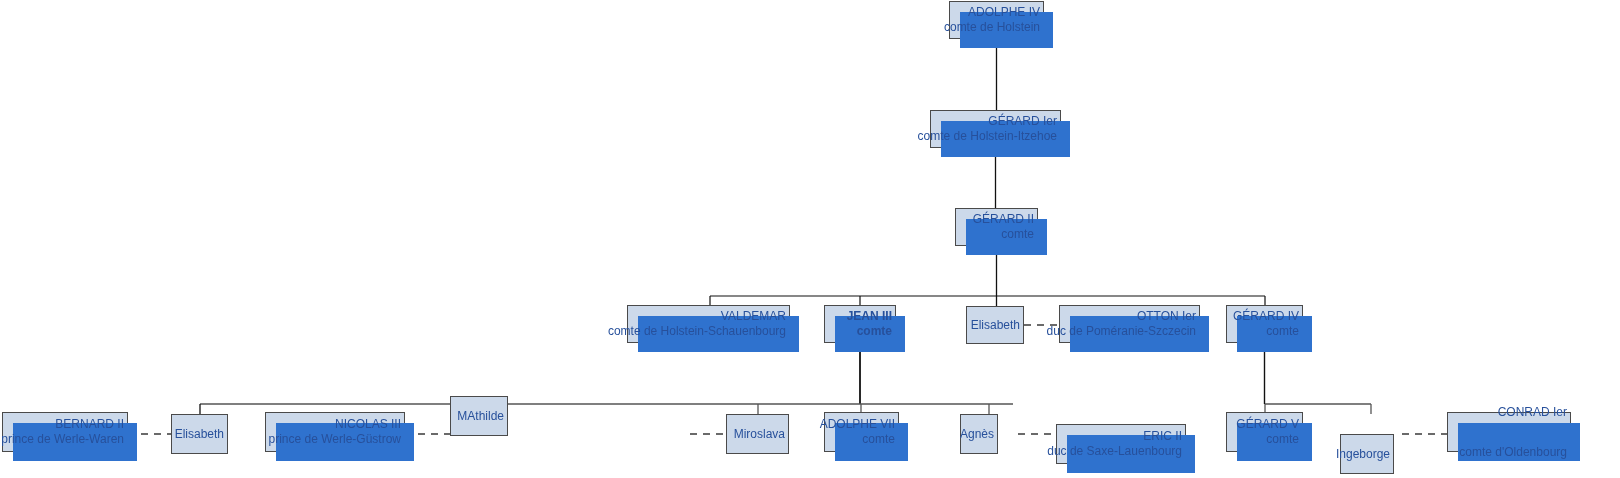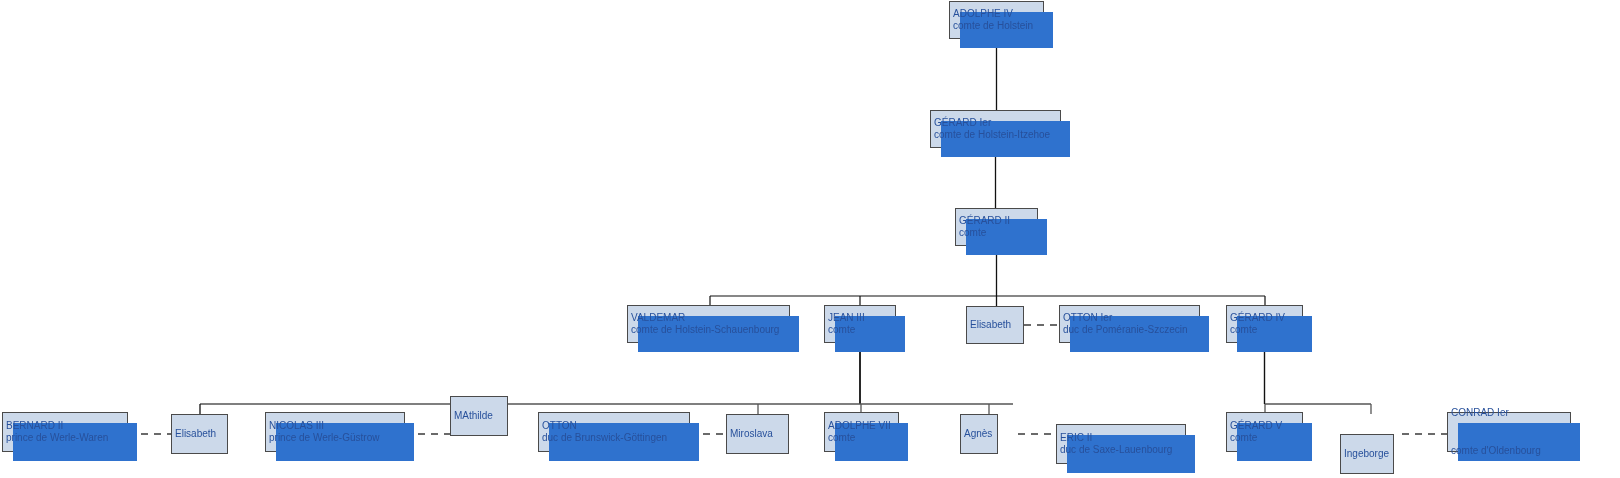--- a/index.html
+++ b/index.html
@@ -21,25 +21,25 @@
     width: 1620px; height: 478px;
     pointer-events: none;
   }
   .node {
     position: absolute;
     background: #ccd9ea;
     border: 1px solid #4a4a4a;
     color: #27509b;
     display: flex;
     flex-direction: column;
-    align-items: flex-start;
+    align-items: flex-end;
     justify-content: center;
     text-align: center;
     line-height: 1.25;
-    font-size: 10px;
+    font-size: 12px;
     z-index: 3;
     padding: 0 3px;
   }
   .node .l1 { white-space: nowrap; }
   .node .l2 { white-space: nowrap; }
   .node.shadowed::after {
     content: "";
     position: absolute;
     left: 10px; top: 10px;
     width: 100%; height: 100%;
@@ -86,21 +86,21 @@
       <span class="l2">comte de Holstein-Itzehoe</span>
     </div>
     <div class="node shadowed" style="left: 955px; top: 208px; width: 83px; height: 38px;">
       <span class="l1">GÉRARD II</span>
       <span class="l2">comte</span>
     </div>
     <div class="node shadowed" style="left: 627px; top: 305px; width: 163px; height: 38px;">
       <span class="l1">VALDEMAR</span>
       <span class="l2">comte de Holstein-Schauenbourg</span>
     </div>
-    <div class="node shadowed" style="left: 824px; top: 305px; width: 72px; height: 38px;">
+    <div class="node shadowed" style="left: 824px; top: 305px; width: 72px; height: 38px; font-weight: bold;">
       <span class="l1">JEAN III</span>
       <span class="l2">comte</span>
     </div>
     <div class="node" style="left: 966px; top: 306px; width: 58px; height: 38px;">
       <span class="l1">Elisabeth</span>
     </div>
     <div class="node shadowed" style="left: 1059px; top: 305px; width: 141px; height: 38px;">
       <span class="l1">OTTON Ier</span>
       <span class="l2">duc de Poméranie-Szczecin</span>
     </div>
@@ -114,24 +114,20 @@
     </div>
     <div class="node" style="left: 171px; top: 414px; width: 57px; height: 40px;">
       <span class="l1">Elisabeth</span>
     </div>
     <div class="node shadowed" style="left: 265px; top: 412px; width: 140px; height: 40px;">
       <span class="l1">NICOLAS III</span>
       <span class="l2">prince de Werle-Güstrow</span>
     </div>
     <div class="node" style="left: 450px; top: 396px; width: 58px; height: 40px;">
       <span class="l1">MAthilde</span>
-    </div>
-    <div class="node shadowed" style="left: 538px; top: 412px; width: 152px; height: 40px;">
-      <span class="l1">OTTON</span>
-      <span class="l2">duc de Brunswick-Göttingen</span>
     </div>
     <div class="node" style="left: 726px; top: 414px; width: 63px; height: 40px;">
       <span class="l1">Miroslava</span>
     </div>
     <div class="node shadowed" style="left: 824px; top: 412px; width: 75px; height: 40px;">
       <span class="l1">ADOLPHE VII</span>
       <span class="l2">comte</span>
     </div>
     <div class="node" style="left: 960px; top: 414px; width: 38px; height: 40px;">
       <span class="l1">Agnès</span>

